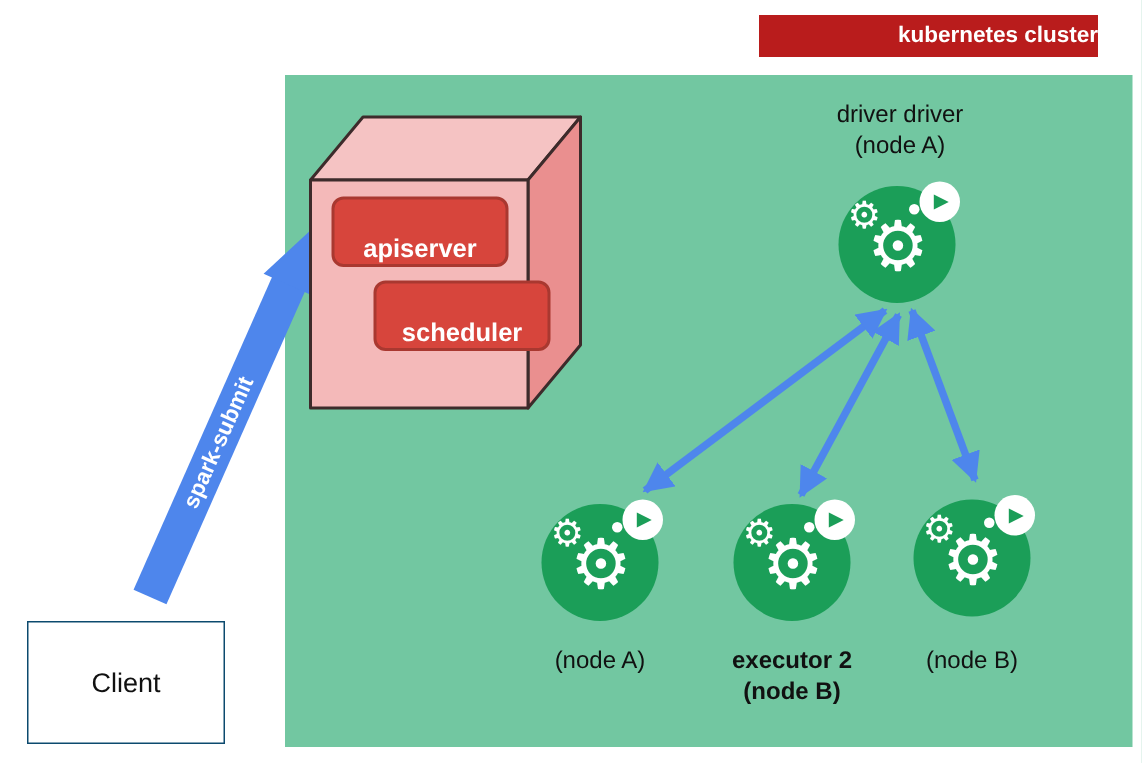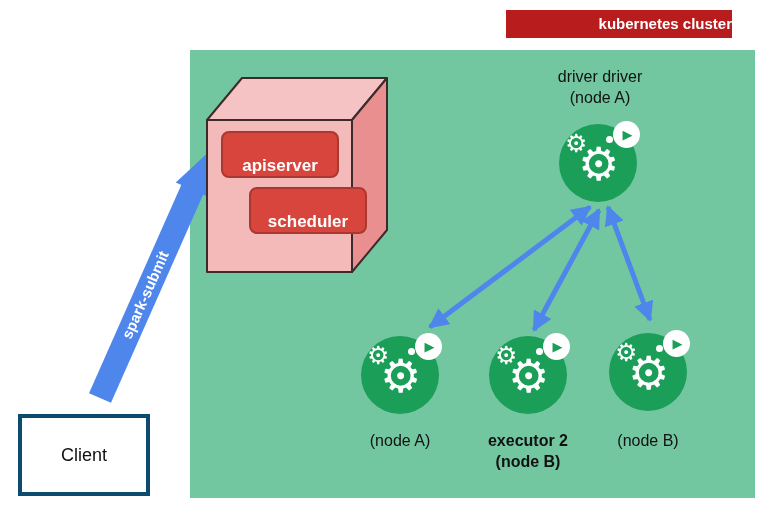--- a/index.html
+++ b/index.html
@@ -27,21 +27,21 @@
   .gs{font-size:25px;left:6px;top:7px;}
   .dot{position:absolute;left:47px;top:12px;width:7px;height:7px;border-radius:50%;background:#ffffff;}
   .play{position:absolute;right:-3px;top:-3px;width:27px;height:27px;border-radius:50%;background:#ffffff;
         color:#1b9e58;font-size:13px;display:flex;align-items:center;justify-content:center;
         font-family:"DejaVu Sans", sans-serif;padding-left:2px;box-sizing:border-box;}
 
   
   .lbl{position:absolute;text-align:center;color:#111111;font-size:16px;line-height:21px;}
   .driver-lbl{left:528px;top:66px;width:144px;}
   .client-box{position:absolute;left:18px;top:414px;width:132px;height:82px;background:#ffffff;
-              border:4px solid #0c4a6e;box-sizing:border-box;display:flex;align-items:center;justify-content:center;
+              border:1px solid #0c4a6e;box-sizing:border-box;display:flex;align-items:center;justify-content:center;
               font-size:18px;color:#111111;}
 </style>
 </head>
 <body>
 
 <div class="stage">
 
   <div class="cluster"></div>
   <div class="cluster-label">kubernetes cluster</div>
 

